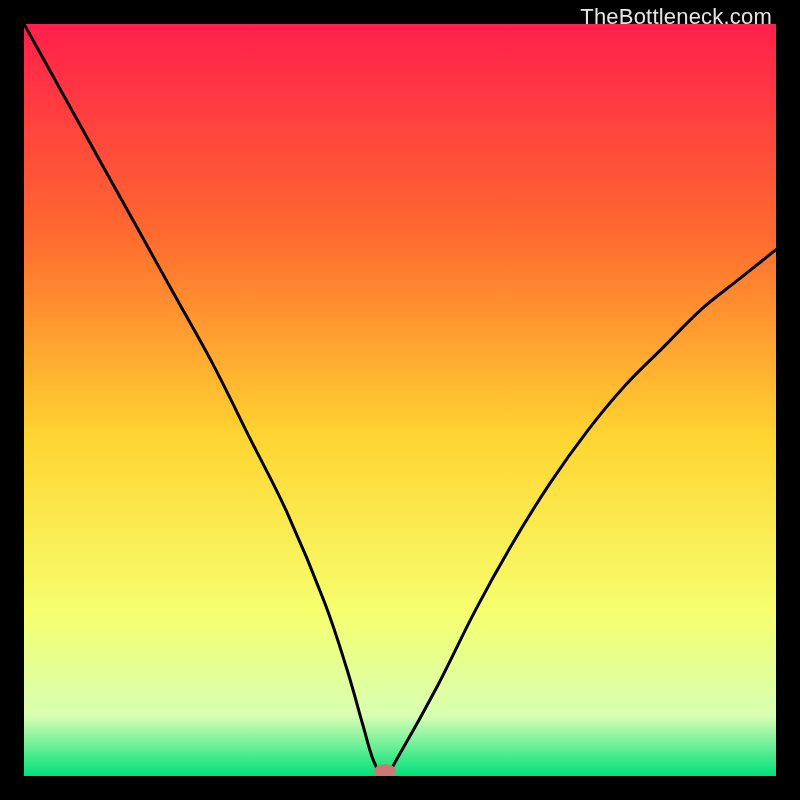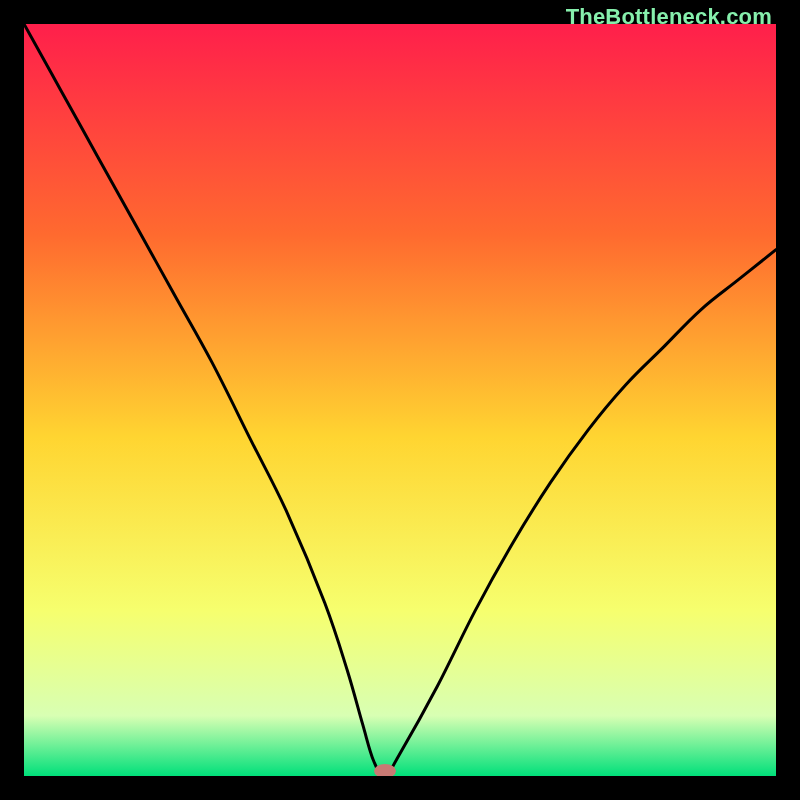--- a/index.html
+++ b/index.html
@@ -25,22 +25,22 @@
     width: 752px;
     height: 752px;
     overflow: hidden;
   }
   .watermark {
     position: absolute;
     top: 4px;
     right: 28px;
     font-family: Arial, Helvetica, sans-serif;
     font-size: 22px;
-    font-weight: 700;
-    color: #86efac;
+    font-weight: 400;
+    color: #e5e5e5;
     letter-spacing: 0.2px;
     user-select: none;
   }
   svg {
     display: block;
   }
   .curve {
     fill: none;
     stroke: #000;
     stroke-width: 3;

